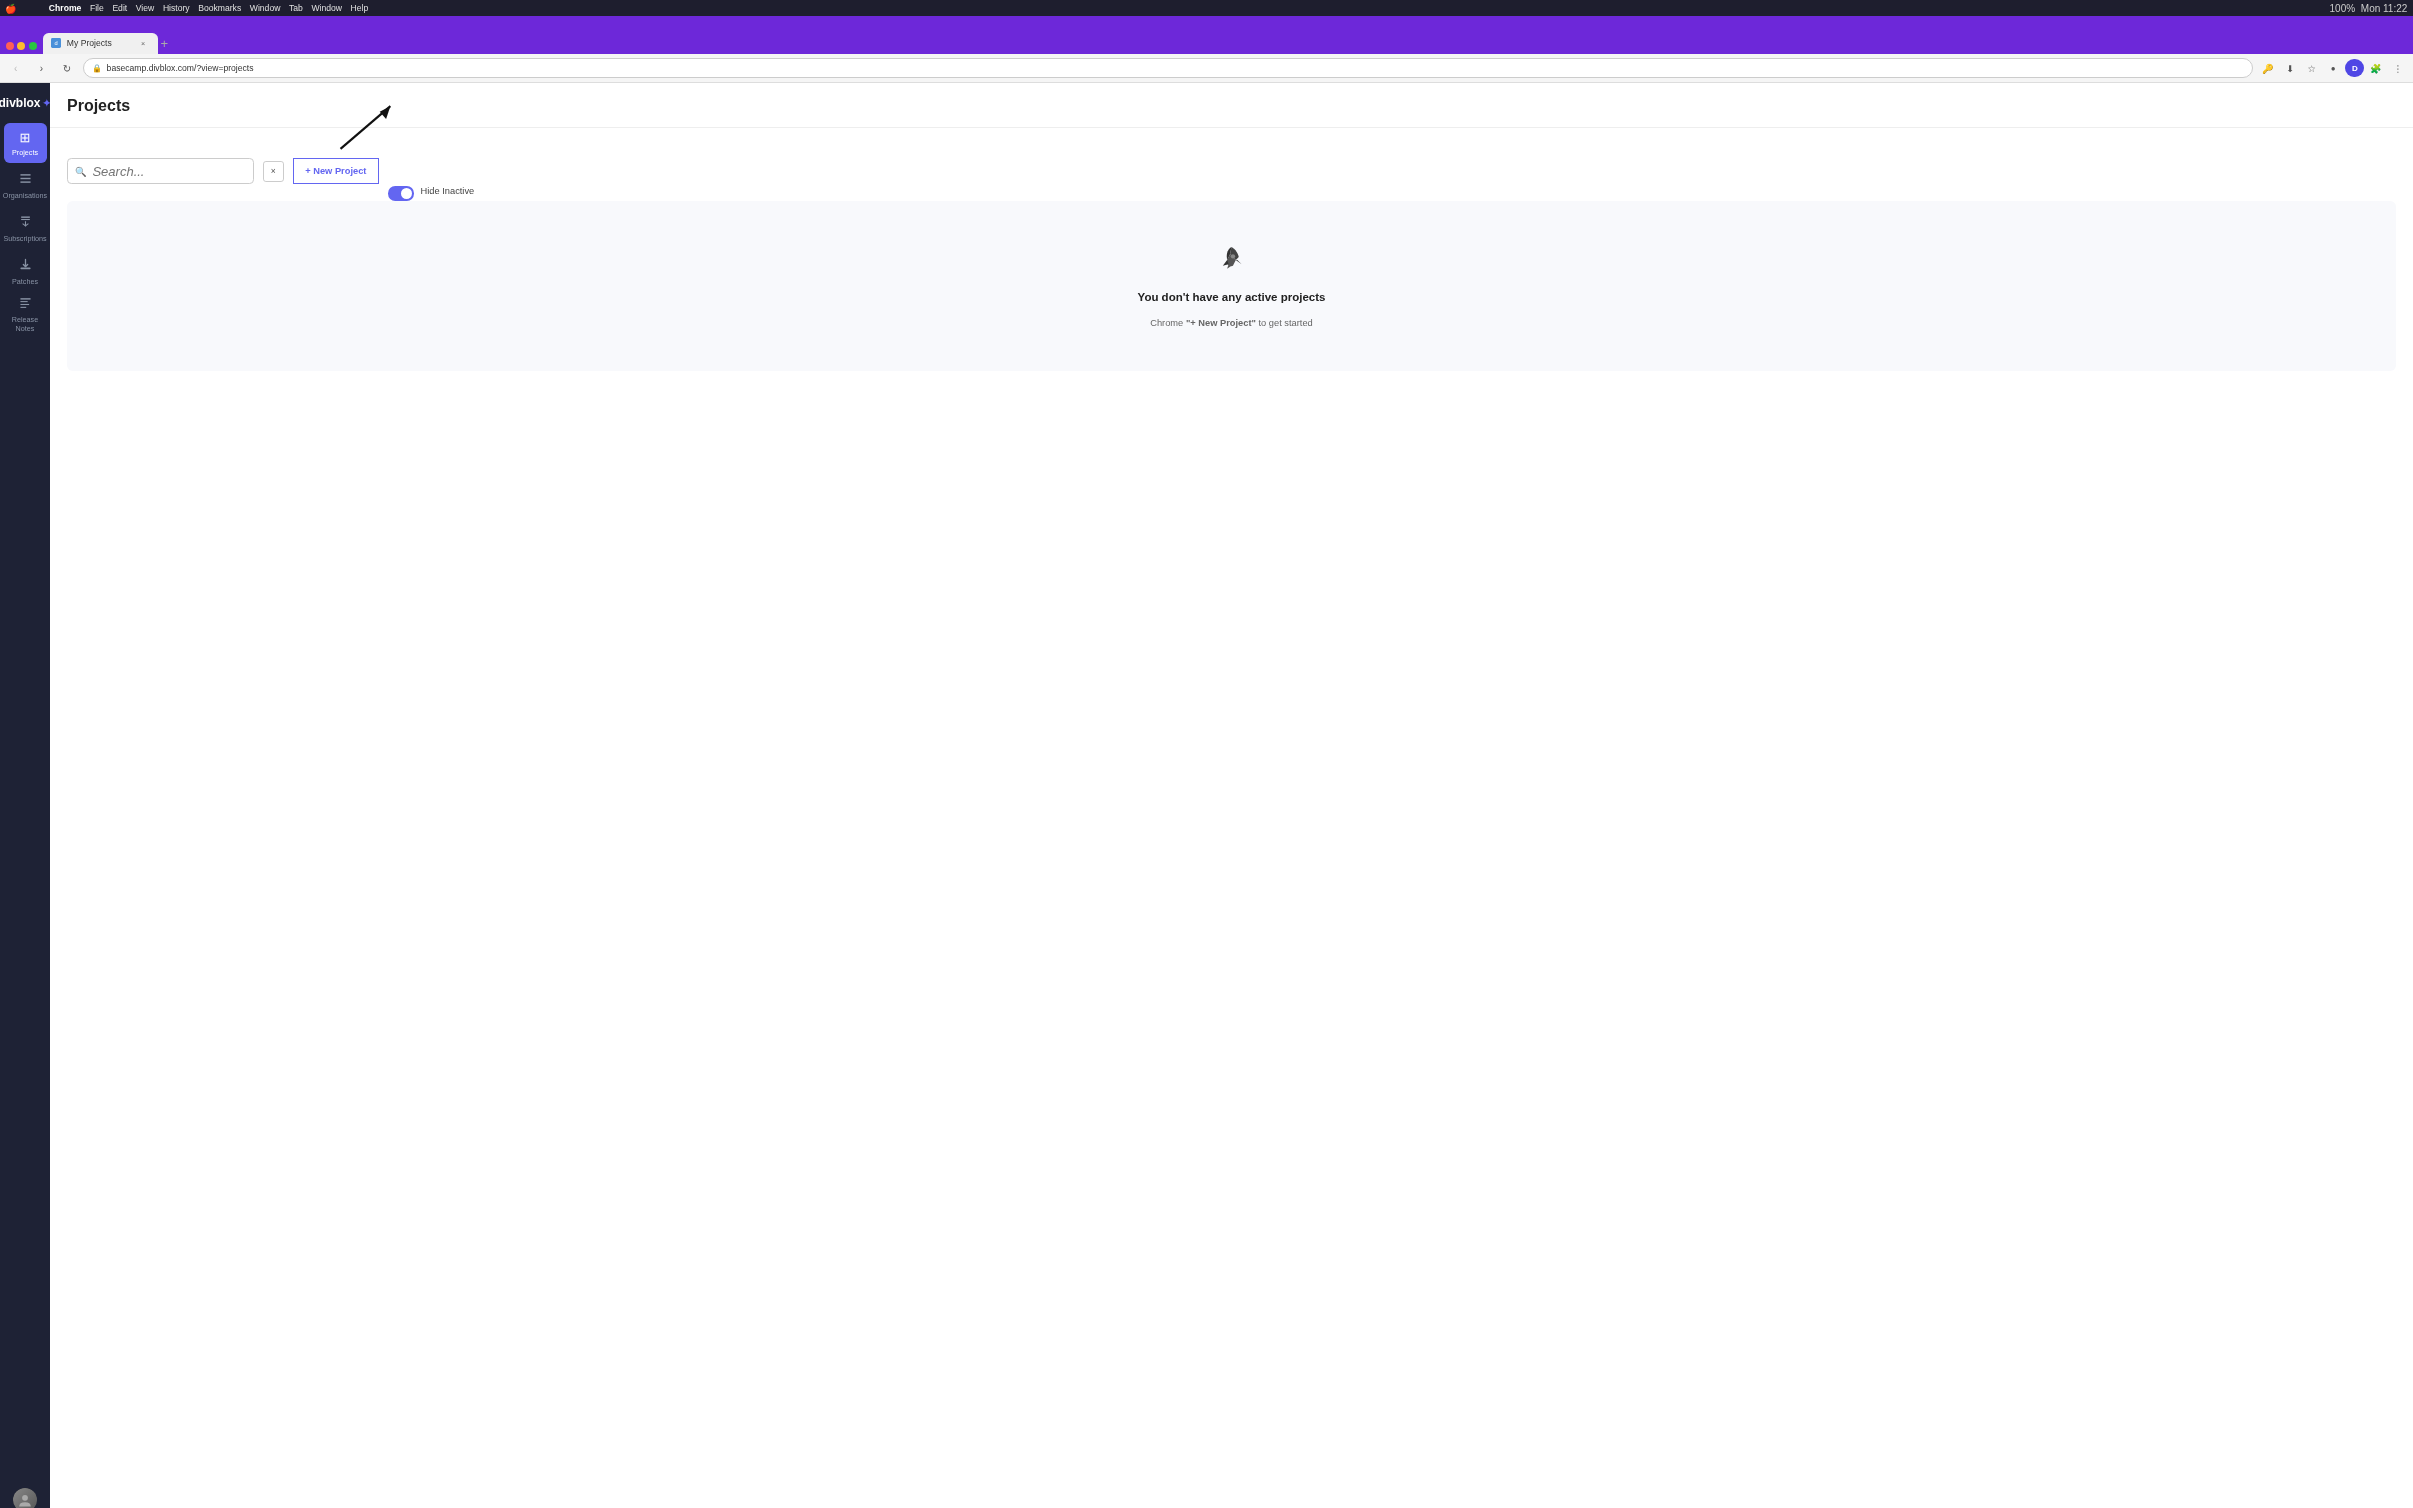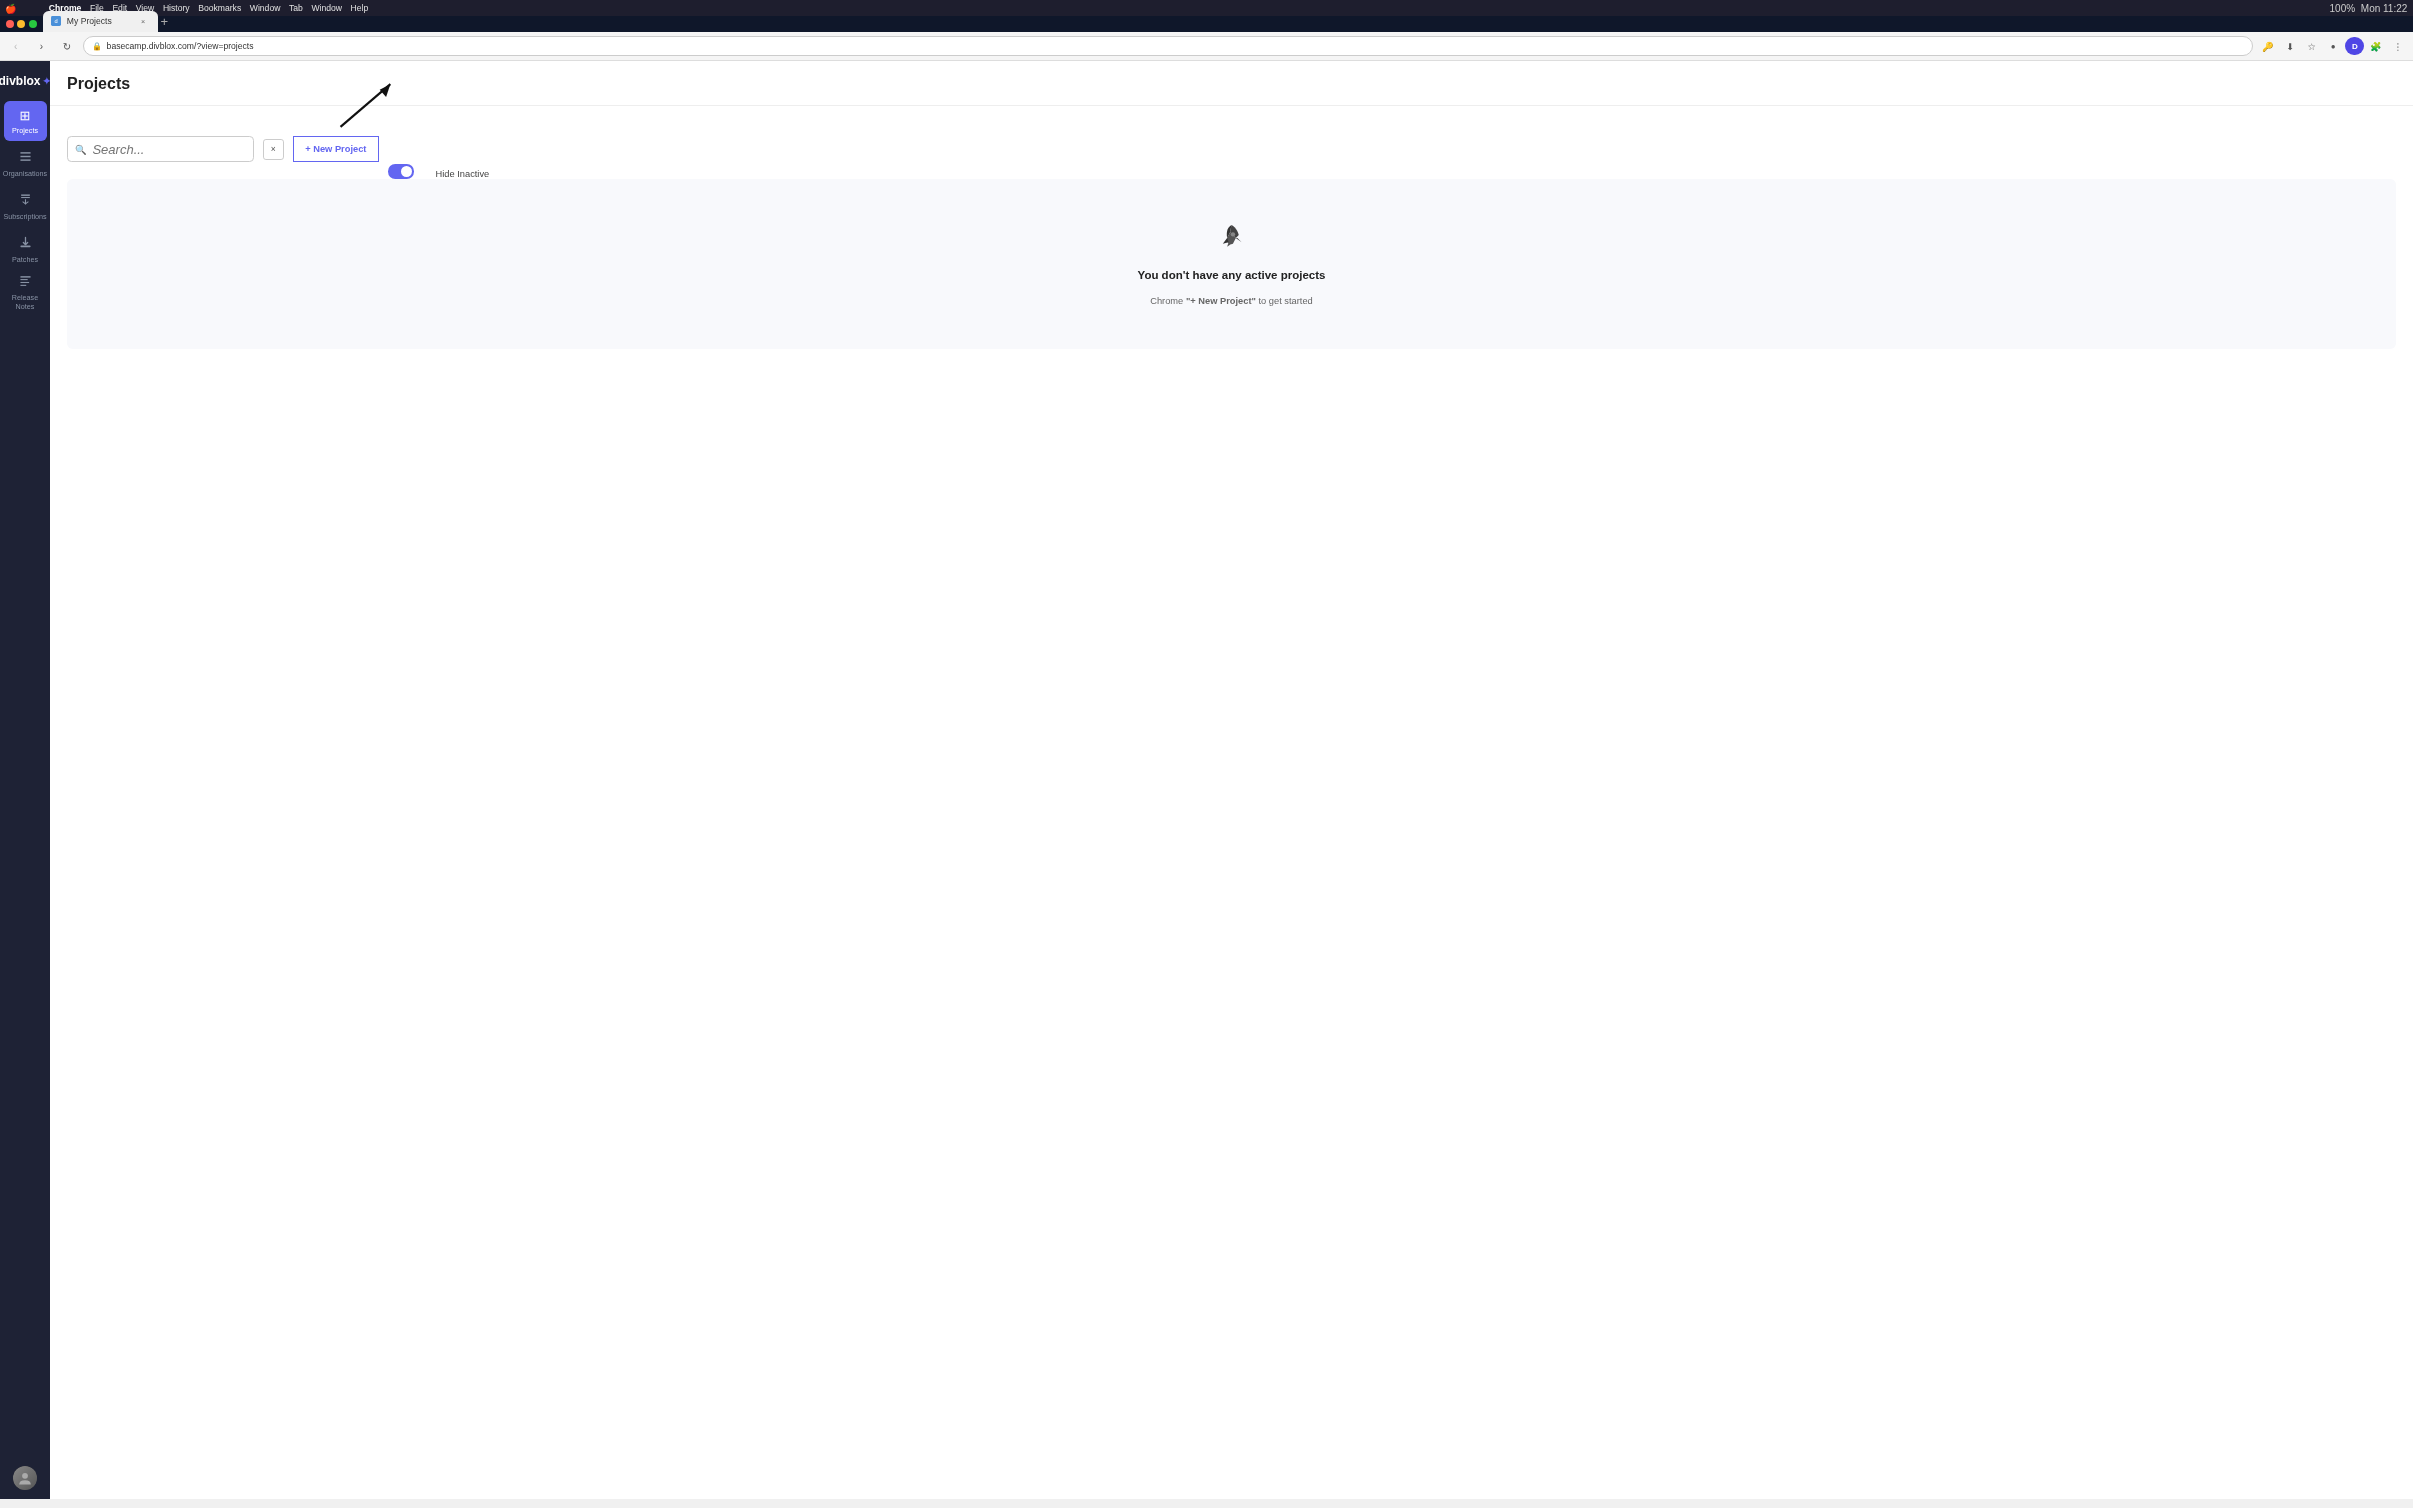--- a/index.html
+++ b/index.html
@@ -15,22 +15,22 @@
       justify-content: space-between;
     }
     .mac-bar-left { display: flex; align-items: center; gap: 8.6px; }
     .mac-bar-right { display: flex; align-items: center; gap: 5.7px; color: #ccc; font-size: 10px; }
     .apple-icon { color: #fff; font-size: 9.3px; }
     .mac-menu-item { color: #e0e0e0; font-size: 8.6px; font-weight: 500; }
     .mac-menu-item.bold { font-weight: 700; color: #fff; padding-left: 23px; }
 
     
     .tab-bar {
-      background: #0f172a;
-      height: 16px;
+      background: #6d28d9;
+      height: 38px;
       display: flex;
       align-items: flex-end;
       padding: 0 5.7px;
     }
     .tab {
       background: #f0f0f0;
       border-radius: 5.7px 5.7px 0 0;
       height: 21.5px;
       display: flex;
       align-items: center;
@@ -179,21 +179,21 @@
       border: 1.4px solid #6366f1;
       border-radius: 0;
       color: #6366f1;
       font-size: 9.3px;
       font-weight: 600;
       cursor: pointer;
       display: flex;
       align-items: center;
       gap: 4.3px;
     }
-    .toggle-container { display: flex; align-items: flex-end; gap: 22px; margin-top: 44px; }
+    .toggle-container { display: flex; align-items: flex-start; gap: 7px; margin-top: 44px; }
     .toggle {
       width: 26px;
       height: 14.4px;
       border-radius: 7.2px;
       background: #6366f1;
       position: relative;
       cursor: pointer;
     }
     .toggle-knob {
       width: 11.5px;

